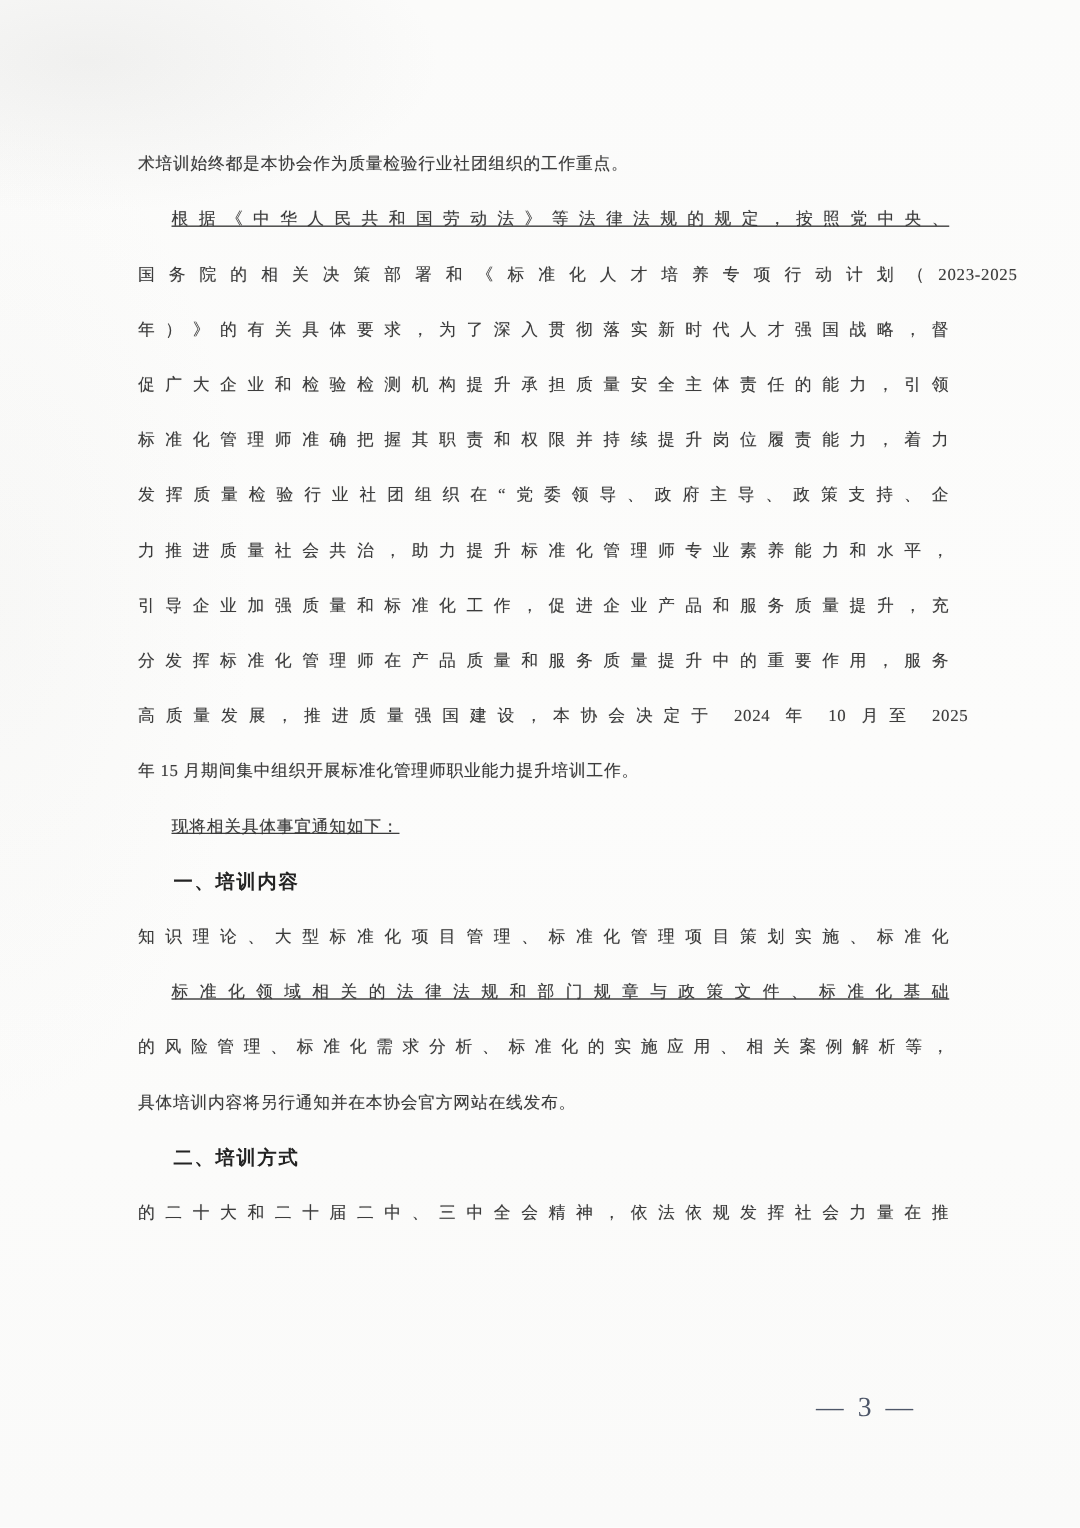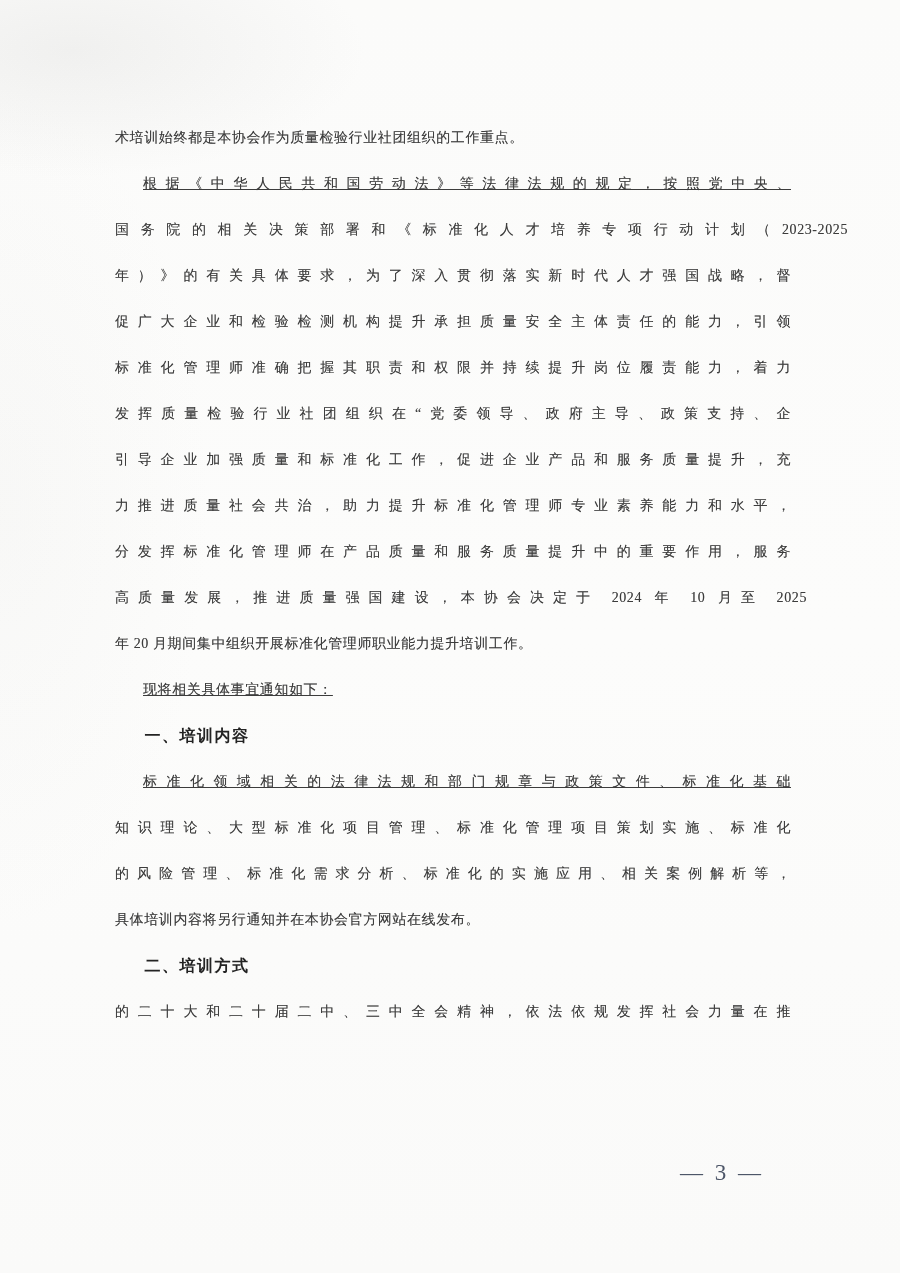--- a/index.html
+++ b/index.html
@@ -70,29 +70,29 @@
 
 <div class="page">
   <div class="doc-body">
     <div class="ln">术培训始终都是本协会作为质量检验行业社团组织的工作重点。</div>
     <div class="ln j start">根据《中华人民共和国劳动法》等法律法规的规定，按照党中央、</div>
     <div class="ln j ov">国务院的相关决策部署和《标准化人才培养专项行动计划（2023-2025</div>
     <div class="ln j">年）》的有关具体要求，为了深入贯彻落实新时代人才强国战略，督</div>
     <div class="ln j">促广大企业和检验检测机构提升承担质量安全主体责任的能力，引领</div>
     <div class="ln j">标准化管理师准确把握其职责和权限并持续提升岗位履责能力，着力</div>
     <div class="ln j">发挥质量检验行业社团组织在“党委领导、政府主导、政策支持、企</div>
+    <div class="ln j">力推进质量社会共治，助力提升标准化管理师专业素养能力和水平，</div>
     <div class="ln j">引导企业加强质量和标准化工作，促进企业产品和服务质量提升，充</div>
-    <div class="ln j">力推进质量社会共治，助力提升标准化管理师专业素养能力和水平，</div>
     <div class="ln j">分发挥标准化管理师在产品质量和服务质量提升中的重要作用，服务</div>
     <div class="ln j w2">高质量发展，推进质量强国建设，本协会决定于 2024 年 10 月至 2025</div>
-    <div class="ln">年 20 月期间集中组织开展标准化管理师职业能力提升培训工作。</div>
+    <div class="ln">年 15 月期间集中组织开展标准化管理师职业能力提升培训工作。</div>
     <div class="ln start">现将相关具体事宜通知如下：</div>
     <div class="ln hd">一、培训内容</div>
+    <div class="ln j">知识理论、大型标准化项目管理、标准化管理项目策划实施、标准化</div>
     <div class="ln j start">标准化领域相关的法律法规和部门规章与政策文件、标准化基础</div>
-    <div class="ln j">知识理论、大型标准化项目管理、标准化管理项目策划实施、标准化</div>
     <div class="ln j">的风险管理、标准化需求分析、标准化的实施应用、相关案例解析等，</div>
     <div class="ln">具体培训内容将另行通知并在本协会官方网站在线发布。</div>
     <div class="ln hd">二、培训方式</div>
     <div class="ln j">的二十大和二十届二中、三中全会精神，依法依规发挥社会力量在推</div>
   </div>
 
   <div class="page-number">— 3 —</div>
 </div>
 
 </body></html>

